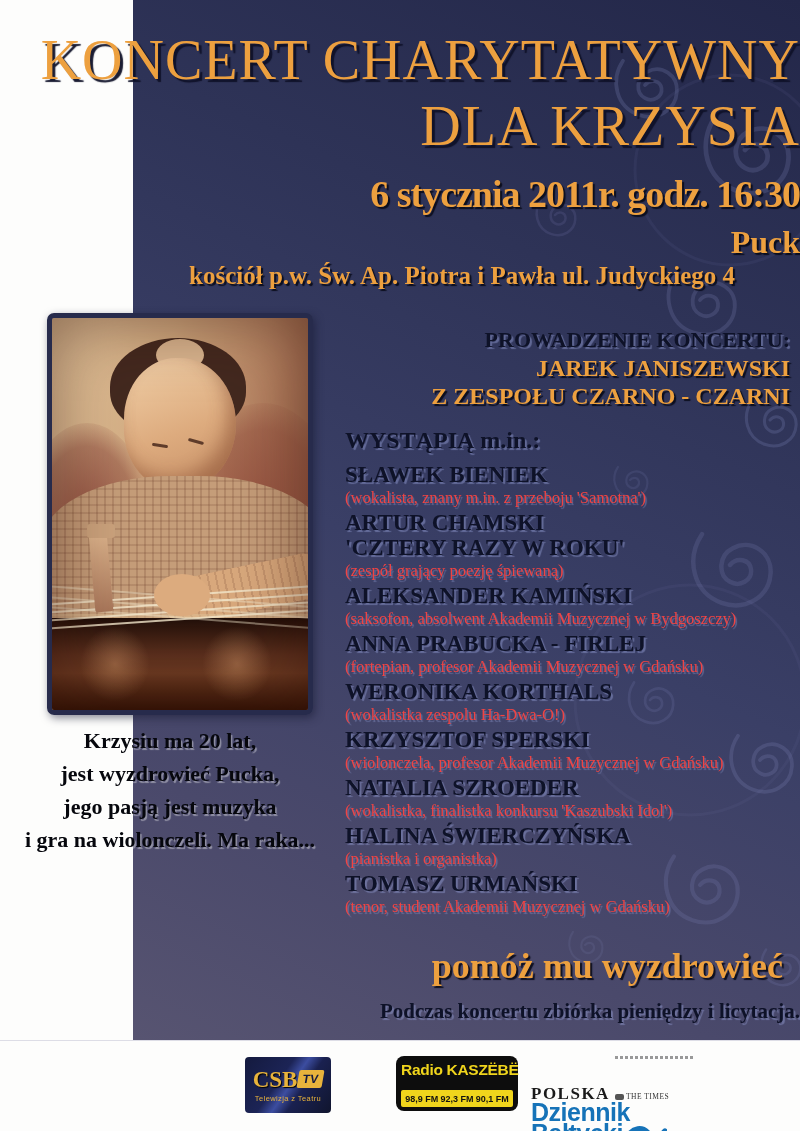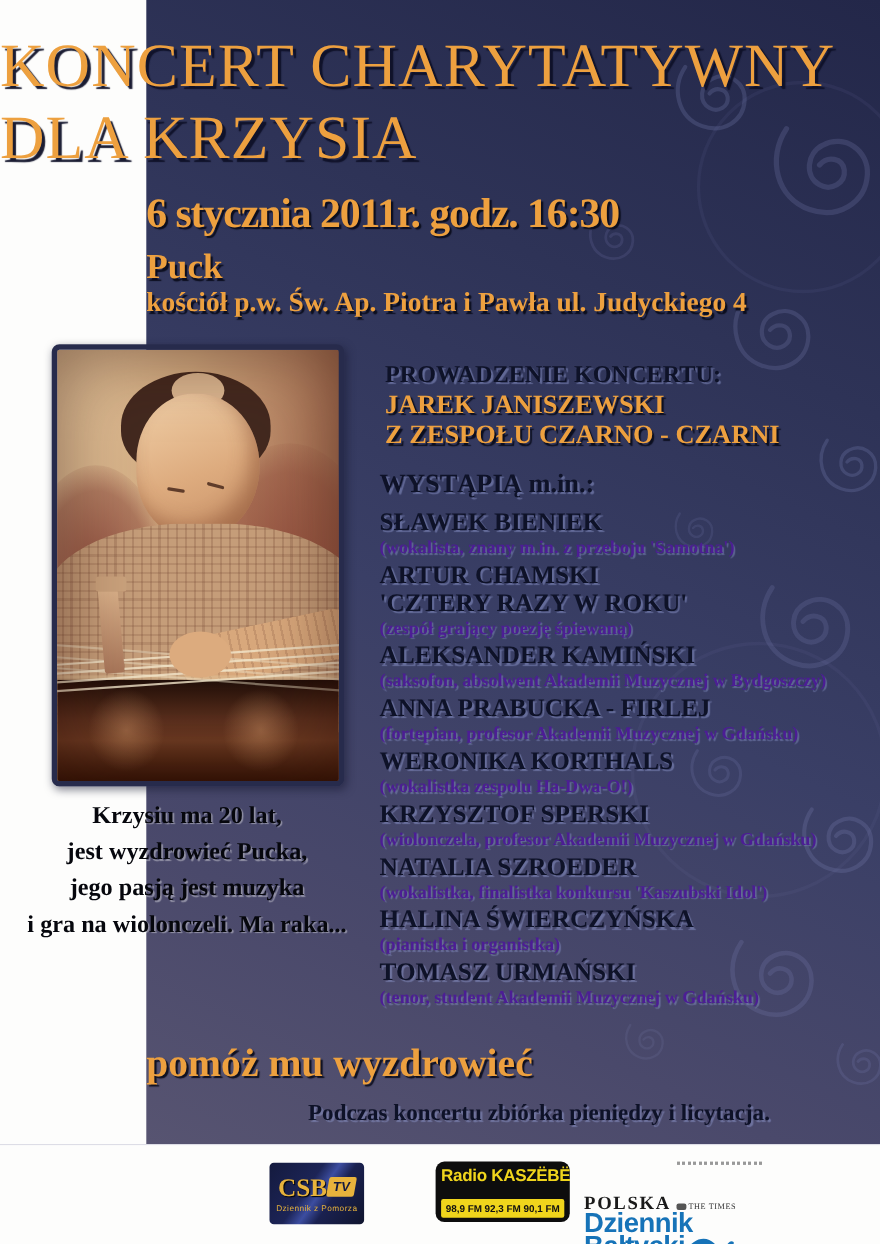--- a/index.html
+++ b/index.html
@@ -10,40 +10,40 @@
     font-family:"Liberation Serif", serif;
   }
   .blue-panel {
     position:absolute; left:133px; top:0; width:667px; height:1040px;
     background:linear-gradient(205deg, #232749 0%, #2e3357 28%, #3a3f66 55%, #4a496b 80%, #575471 100%);
   }
   .swirls { position:absolute; left:400px; top:0; pointer-events:none; }
   .footer-sep { position:absolute; left:0; top:1040px; width:800px; height:1px; background:#dddde6; }
 
   .abs { position:absolute; }
-  .ctr { text-align:left; white-space:nowrap; }
+  .ctr { text-align:right; white-space:nowrap; }
 
   .gold { color:#EDA03F; text-shadow:3px 3px 1px rgba(15,17,40,0.95); }
   .gold-b { color:#EDA03F; font-weight:bold; text-shadow:2px 2px 1px rgba(8,10,24,0.9); }
   .dark { color:#0E1228; font-weight:bold; text-shadow:2px 2px 1px rgba(145,155,210,0.5); }
 
   .title1 { left:0; top:28px; width:800px; font-size:56px; letter-spacing:1px; }
   .title2 { left:0; top:94px; width:800px; font-size:56px; letter-spacing:1px; }
   .date-line { left:133px; top:172px; width:667px; font-size:38px; letter-spacing:-1px; }
   .city { left:133px; top:224px; width:667px; font-size:32px; }
   .venue { left:133px; top:262px; width:602px; font-size:25px; }
 
   .host-heading { left:350px; top:327px; width:440px; font-size:22px; }
   .host-name    { left:350px; top:355px; width:440px; font-size:24px; }
   .host-band    { left:350px; top:383px; width:440px; font-size:24px; }
 
   .lineup-heading { left:345px; top:427px; font-size:24px; }
   .lineup { left:345px; top:462px; width:450px; }
   .perf-name { font-size:23px; line-height:25px; color:#0E1228; font-weight:bold; text-shadow:2px 2px 1px rgba(145,155,210,0.5); white-space:nowrap; }
-  .perf-desc { font-size:16.5px; line-height:21px; margin-bottom:2px; color:#4c1d95; font-weight:bold; text-shadow:1.5px 1.5px 1px rgba(145,155,210,0.45); white-space:nowrap; }
+  .perf-desc { font-size:16.5px; line-height:21px; margin-bottom:2px; color:#ef4444; font-weight:normal; text-shadow:1.5px 1.5px 1px rgba(145,155,210,0.45); white-space:nowrap; }
 
   .about { left:5px; top:724px; width:330px; font-size:22px; line-height:33px; text-align:center; color:#06070d; font-weight:bold; text-shadow:1.5px 1.5px 1px rgba(255,255,255,0.4); white-space:nowrap; }
   .appeal { left:133px; top:945px; width:650px; font-size:36px; }
   .note { left:280px; top:999px; width:520px; font-size:21px; }
 
   
   .photo {
     position:absolute; left:47px; top:313px; width:266px; height:402px;
     border:5px solid #272b4c; border-radius:7px; overflow:hidden;
     background:linear-gradient(105deg, #e5c79e 0%, #d2ab81 35%, #b07b5c 70%, #945a42 100%);
@@ -228,21 +228,21 @@
   <div class="abs ctr gold-b appeal">pomóż mu wyzdrowieć</div>
   <div class="abs ctr dark note">Podczas koncertu zbiórka pieniędzy i licytacja.</div>
 
   <div class="footer-sep"></div>
 
   <div class="logo-csbtv">
     <div class="csb-row">
       <span class="csb-letters">CSB</span>
       <span class="csb-tv">TV</span>
     </div>
-    <div class="csb-tagline">Dziennik z Pomorza</div>
+    <div class="csb-tagline">Telewizja z Teatru</div>
   </div>
 
   <div class="logo-radio">
     <div class="radio-name">Radio KASZËBË</div>
     <div class="radio-strip">
       <span class="radio-freq">98,9 FM</span>
       <span class="radio-freq">92,3 FM</span>
       <span class="radio-freq">90,1 FM</span>
     </div>
   </div>

